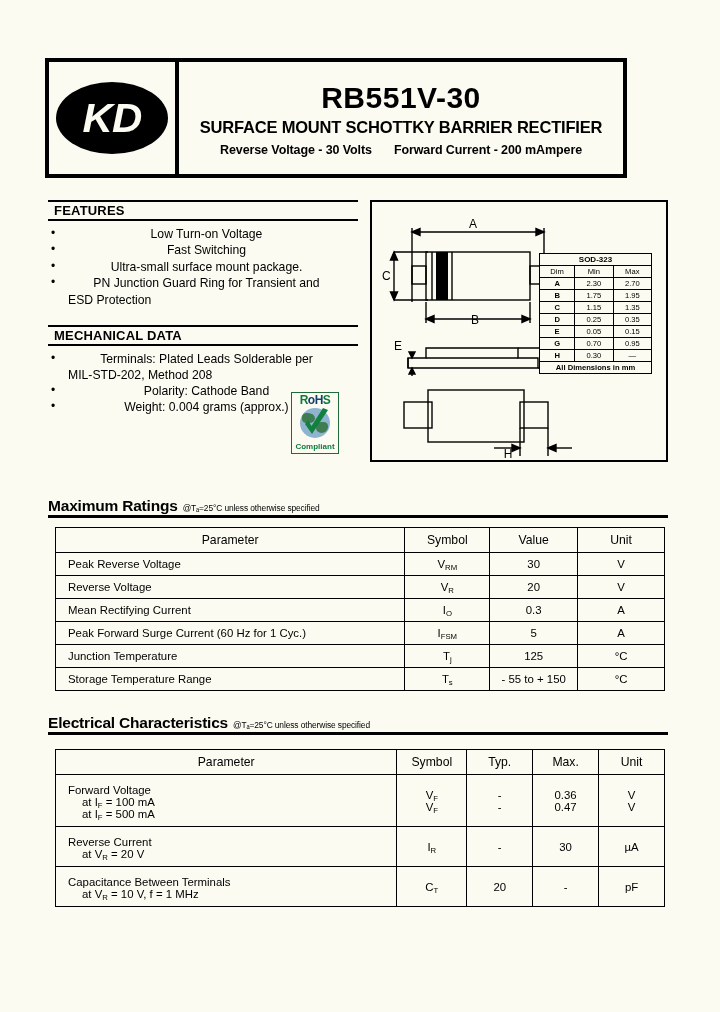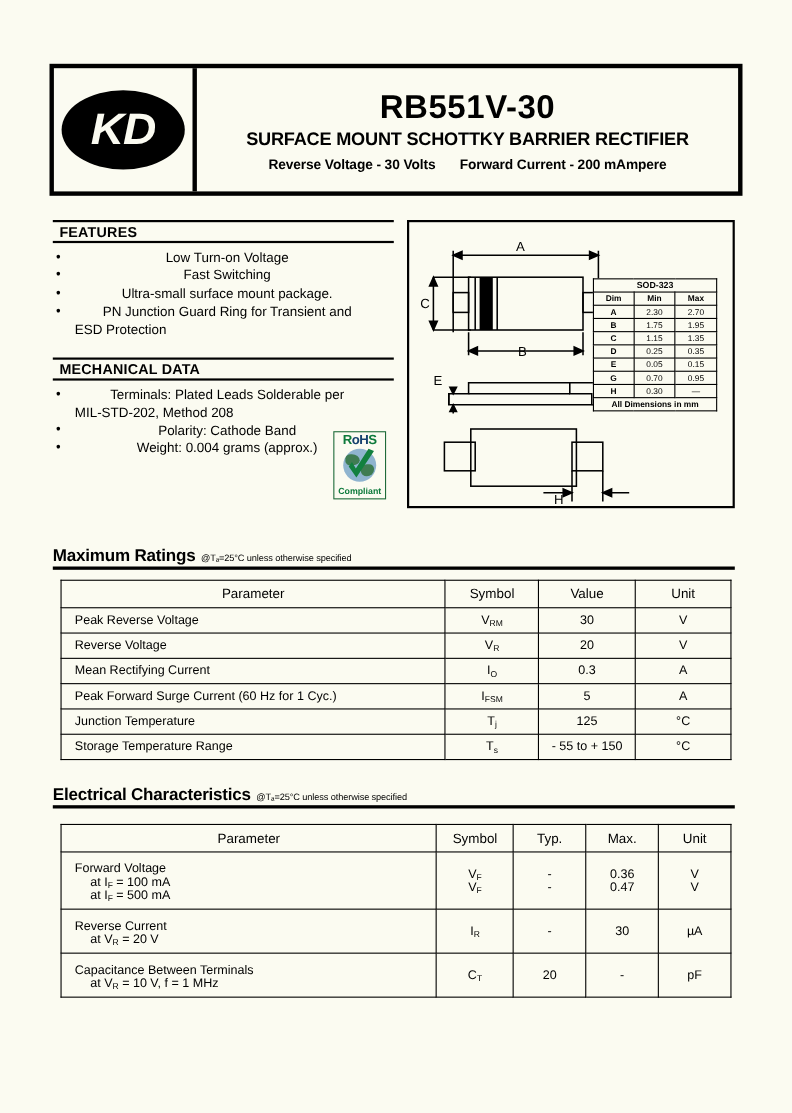--- a/index.html
+++ b/index.html
@@ -9,21 +9,21 @@
     background:#fbfbf1;
     font-family:"Liberation Sans", sans-serif;
     color:#000;
     position:relative;
     overflow:hidden;
   }
   .page { position:absolute; left:0; top:0; width:720px; height:1012px; }
 
   
   .header {
-    position:absolute; left:45px; top:58px; width:630px; height:120px;
+    position:absolute; left:45px; top:58px; width:582px; height:120px;
     border:4px solid #000; background:#fbfbf1;
     display:flex;
   }
   .logo-cell {
     width:130px; border-right:4px solid #000;
     display:flex; align-items:center; justify-content:center;
   }
   .kd-logo {
     width:112px; height:72px; border-radius:50%;
     background:#000; display:flex; align-items:center; justify-content:center;
@@ -54,21 +54,21 @@
     position:absolute; font-size:12.2px; line-height:15.4px; width:300px;
   }
   .bullets .li { position:relative; padding-left:13px; margin-bottom:1px;text-align:center; }
   .bullets .li::before {
     content:"\2022"; position:absolute; left:1px; top:-1px; font-size:12px;
   }
   .bullets .cont { padding-left:18px; }
 
   
   .rohs {
-    position:absolute; left:303px; top:392px; width:48px; height:62px;
+    position:absolute; left:291px; top:392px; width:48px; height:62px;
     border:1.5px solid #1f6b3a; background:#fbfbf1;
     display:flex; flex-direction:column; align-items:center;
     padding-top:1px;
   }
   .rohs-top { font-size:12px; font-weight:bold; line-height:12px; letter-spacing:-0.5px; }
   .rohs-top .r { color:#0e7a3c; }
   .rohs-top .o { color:#15406e; }
   .rohs-top .h { color:#15406e; }
   .rohs-top .s { color:#0e7a3c; }
   .globe {
@@ -107,21 +107,21 @@
     position:absolute; left:539px; top:253px;
     width:113px;
     border-collapse:collapse; background:#fbfbf1;
     font-size:7.6px; text-align:center;
   }
   .dimtable td, .dimtable th {
     border:1px solid #000; padding:1px 0 0 0; height:11px; line-height:10px;
     font-weight:bold;
   }
   .dimtable .hdr { font-weight:bold; font-size:8px; }
-  .dimtable .colh { font-weight:bold; font-size:7.6px; }
+  .dimtable .colh { font-weight:normal; font-size:7.6px; }
   .dimtable .val { font-weight:normal; }
   .dimtable .foot { font-weight:bold; font-size:7.6px; }
 
   
   .big-sec {
     position:absolute; left:48px; width:620px;
     border-bottom:3px solid #000; padding-bottom:0;
   }
   .big-sec .t { font-size:15.5px; font-weight:bold; letter-spacing:-0.2px; }
   .big-sec .cond { font-size:8.4px; font-weight:normal; margin-left:5px; letter-spacing:-0.1px; }

